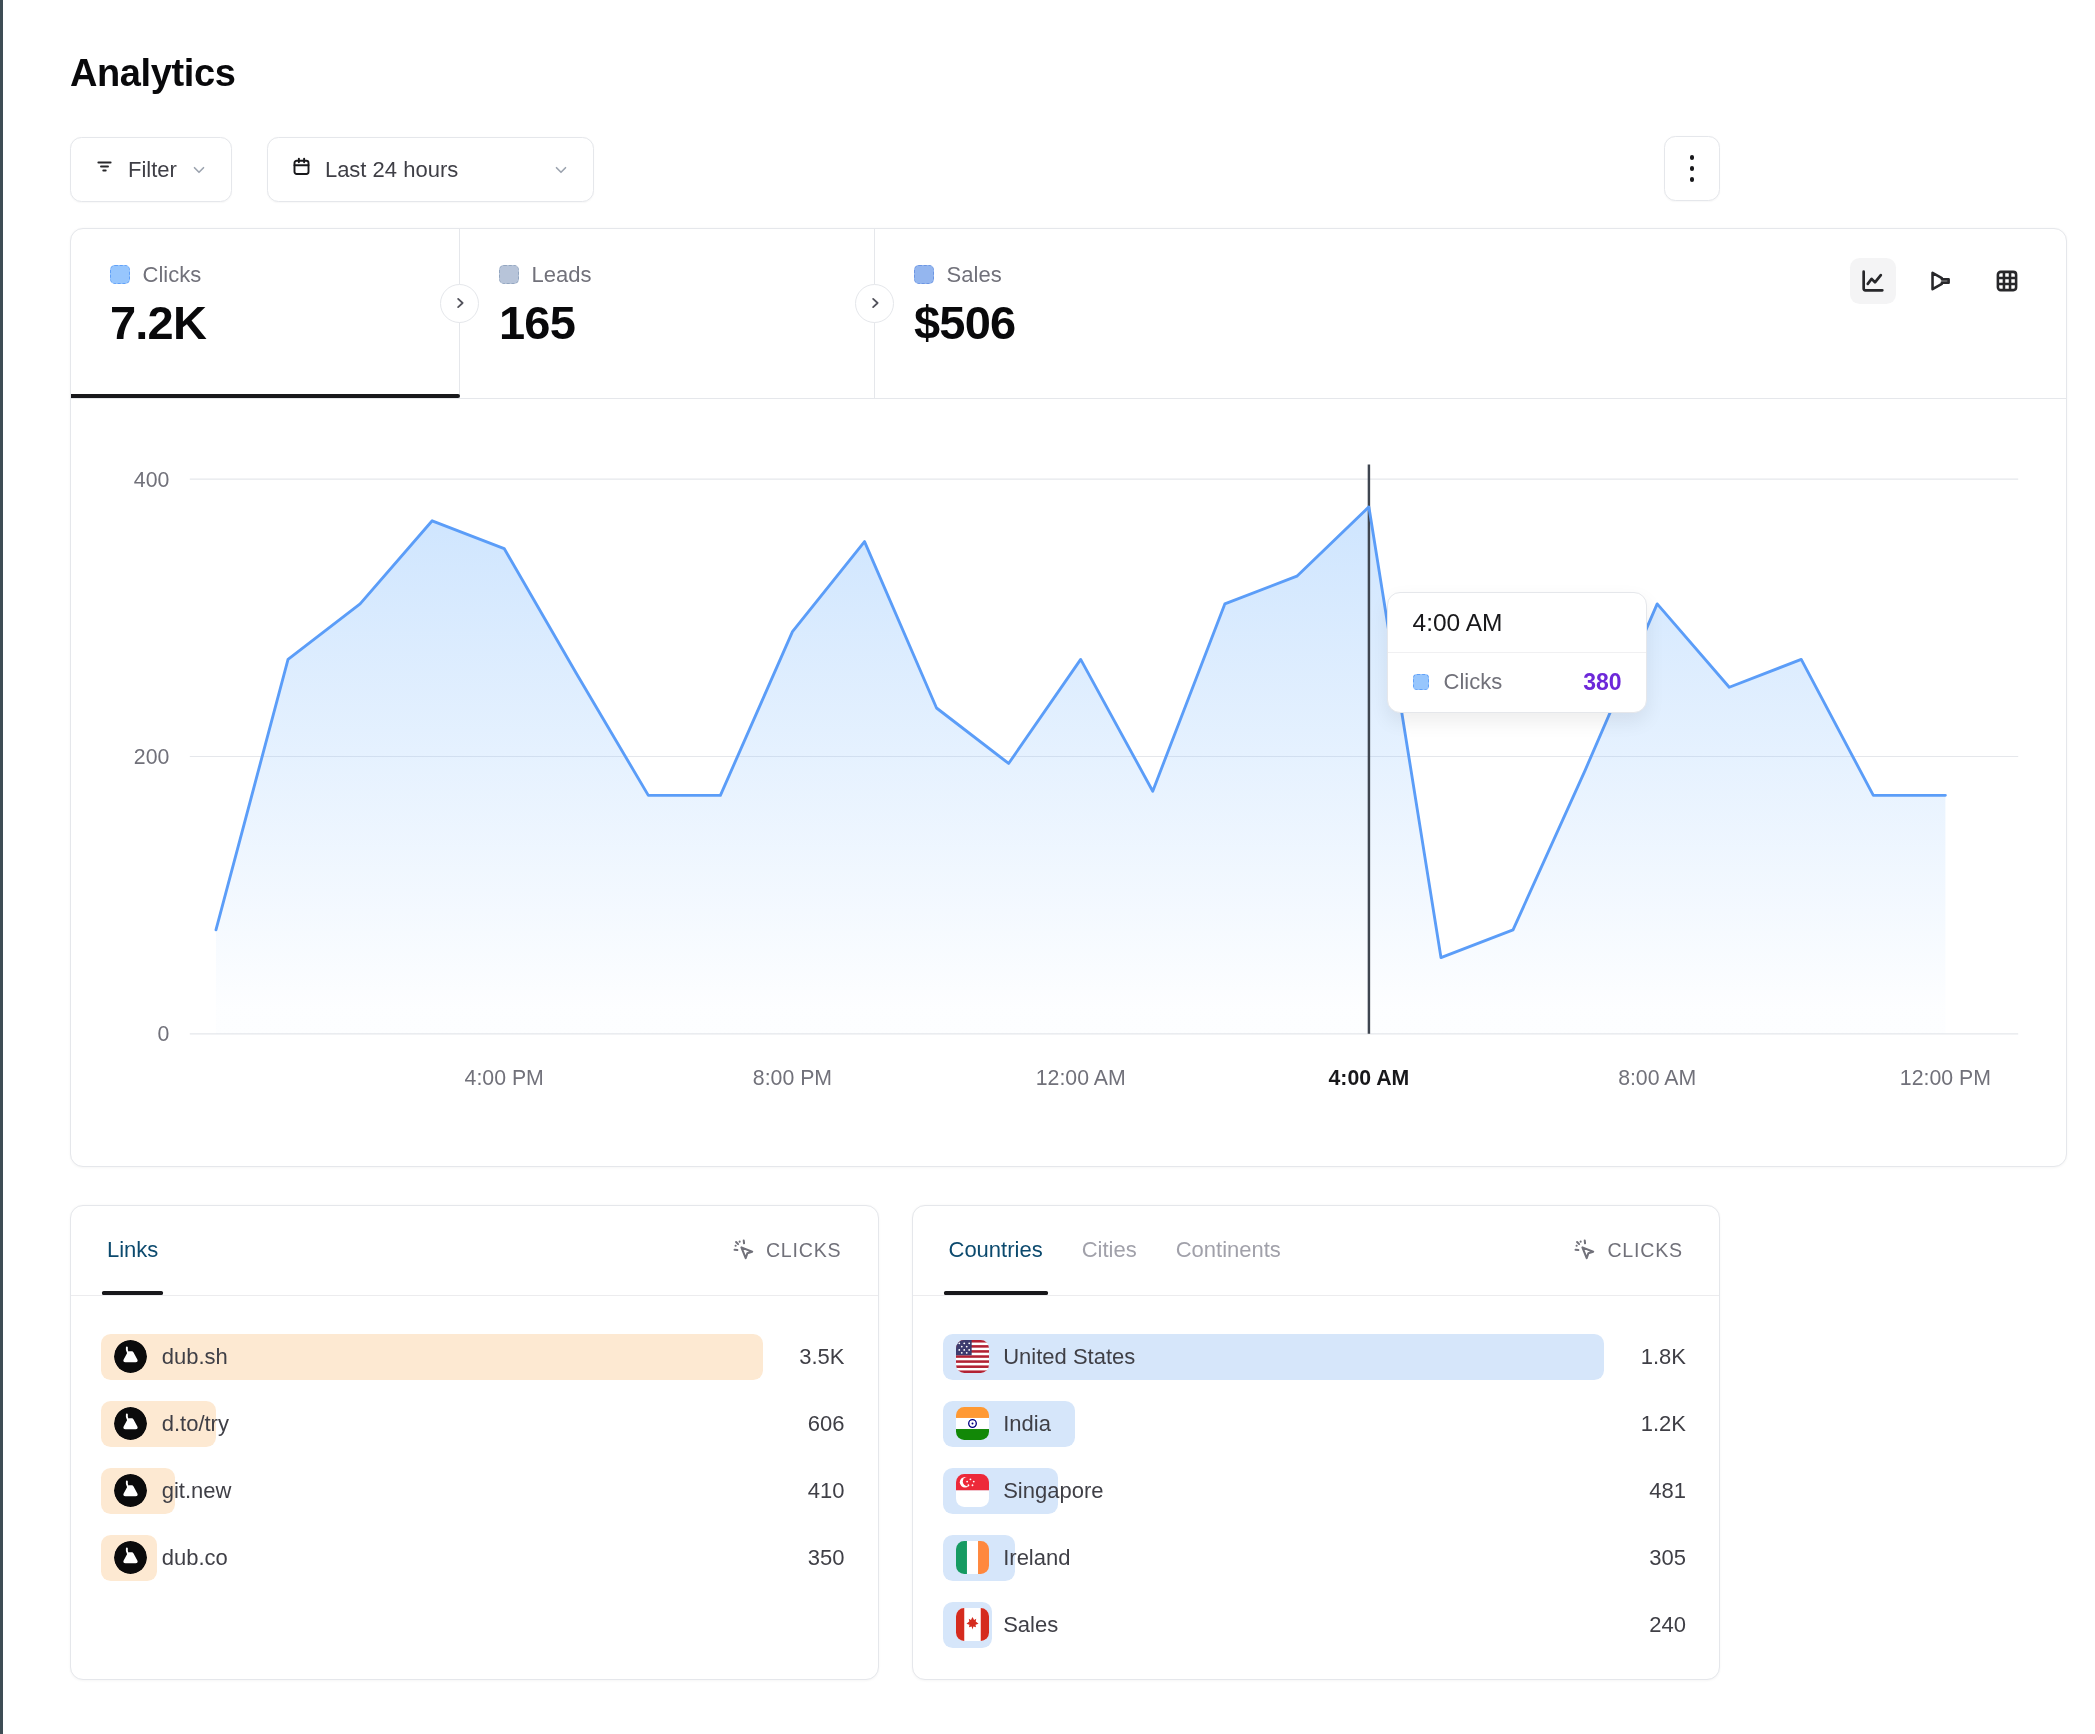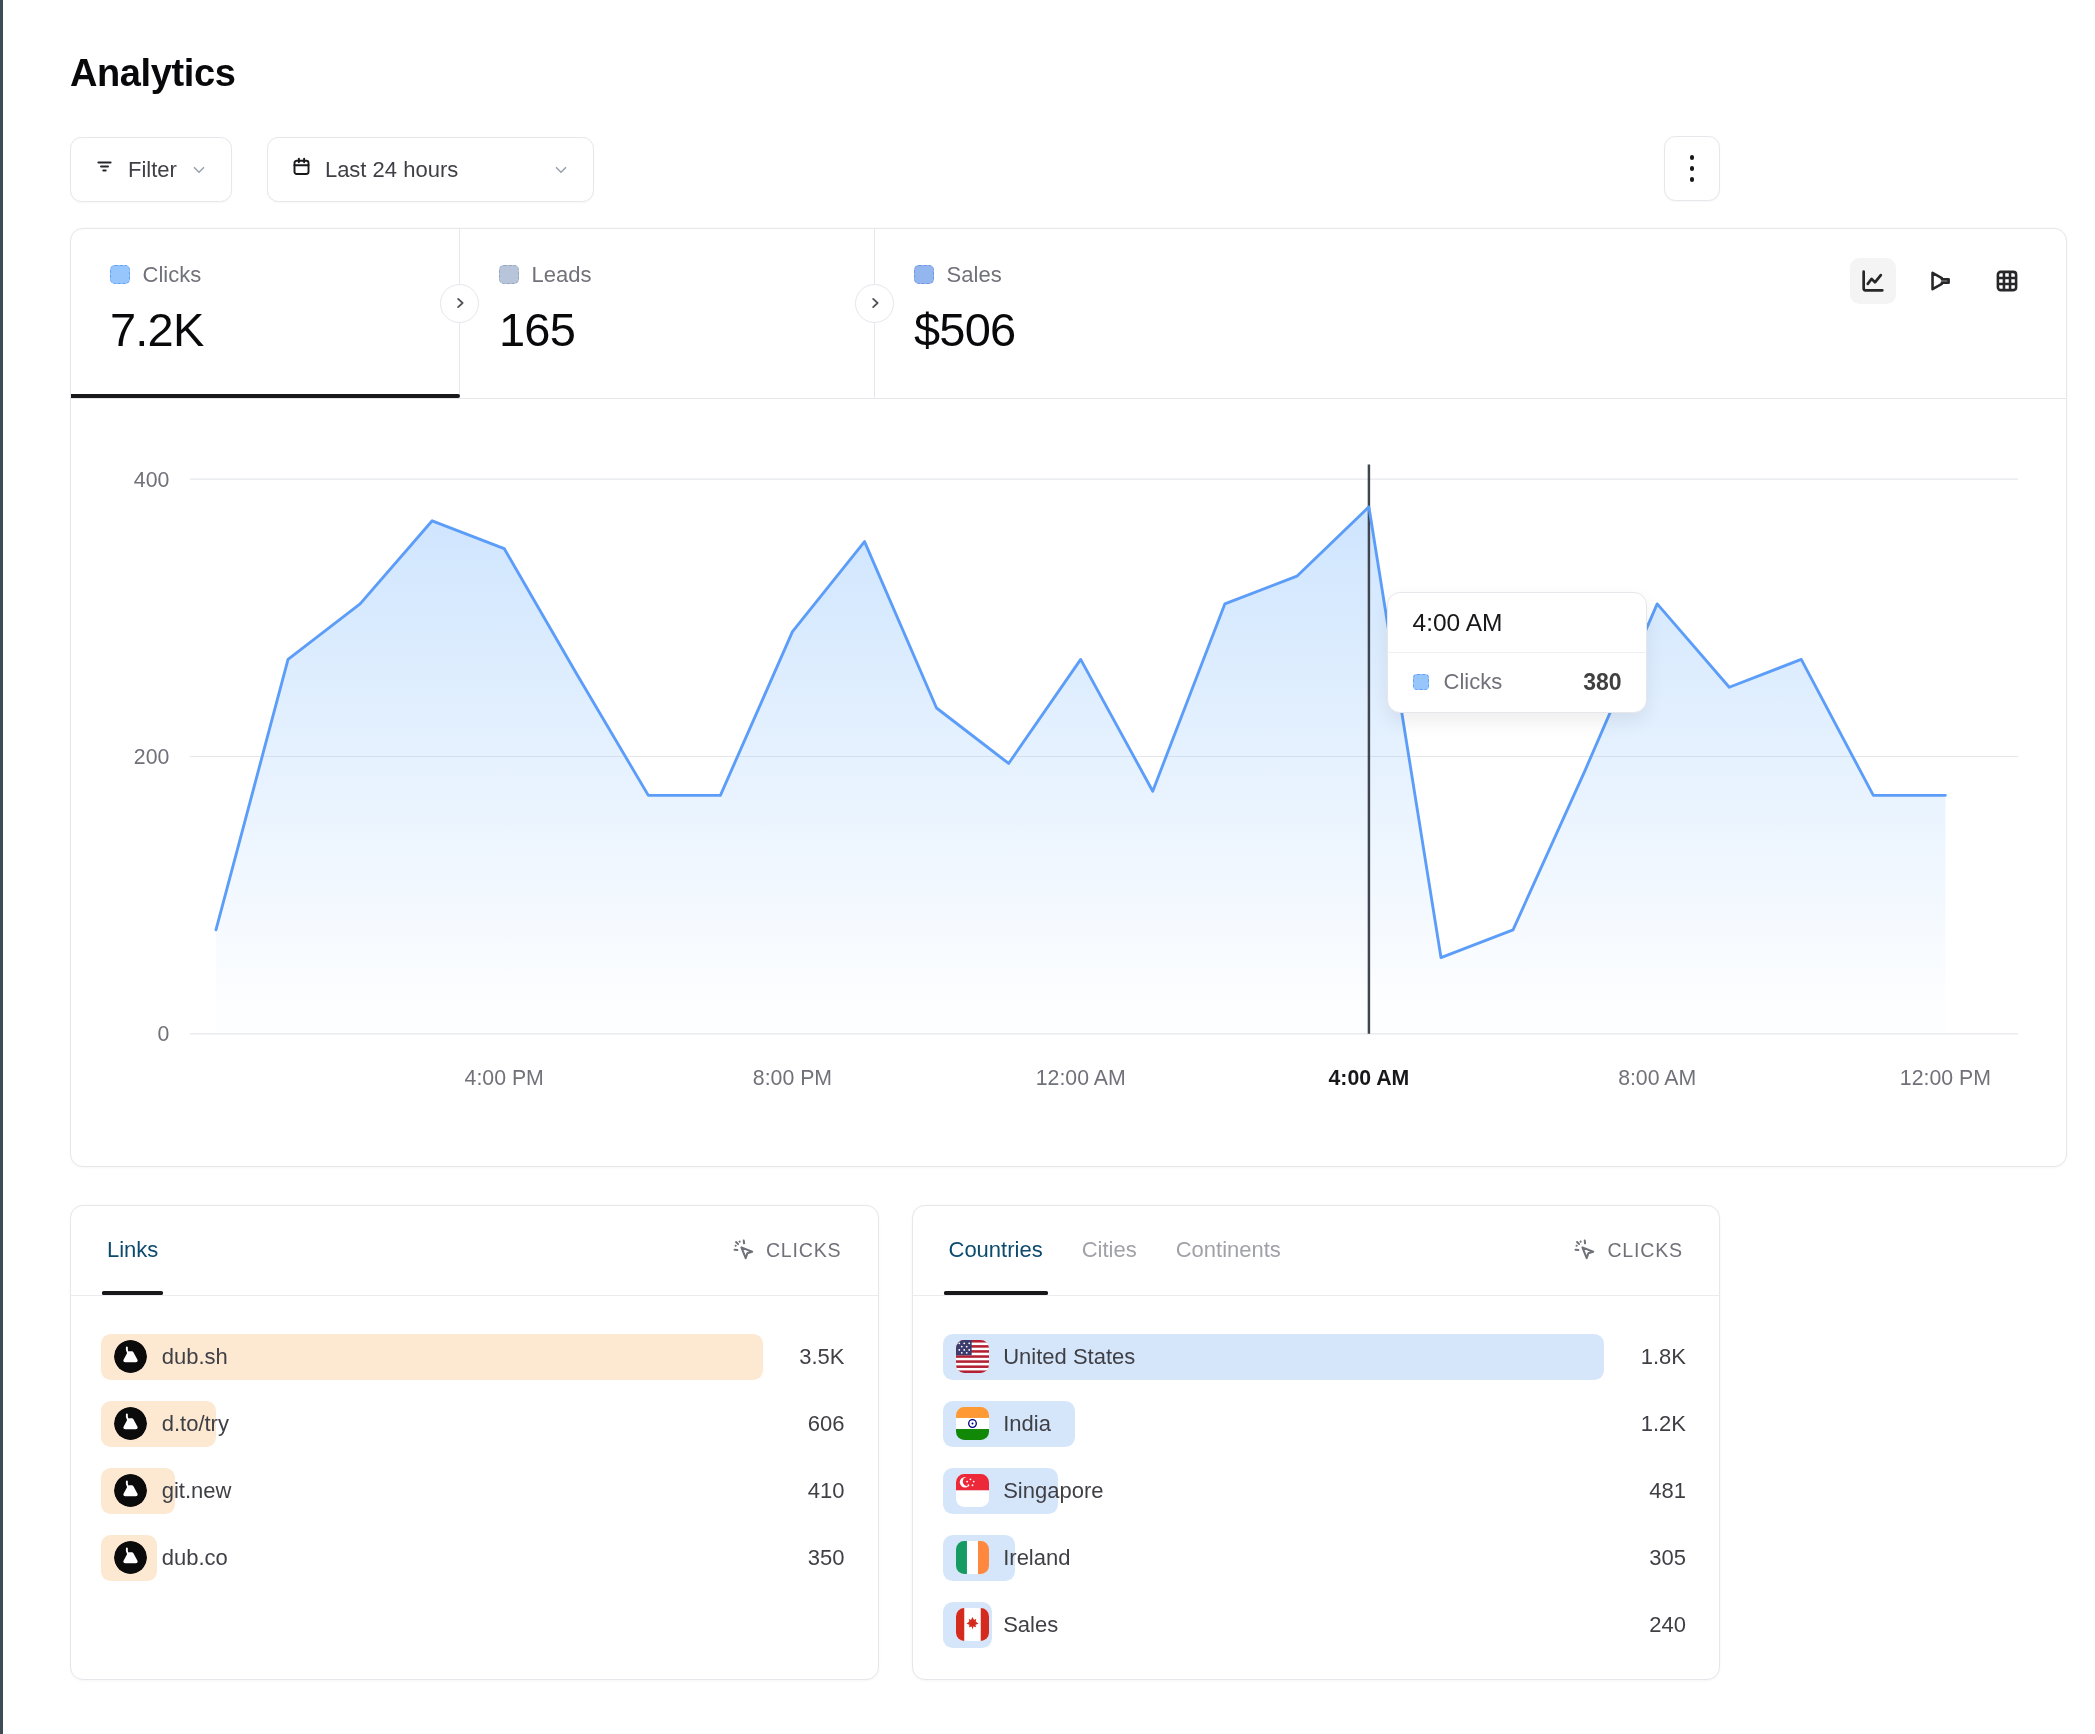--- a/index.html
+++ b/index.html
@@ -33,21 +33,21 @@
     border:1.2px solid #e5e7eb; border-radius:13px; background:#fff;
     box-shadow:0 0.8px 2.5px rgba(0,0,0,.04);
   }
   .stats-row { position:relative; height:170px; border-bottom:1.2px solid #e5e7eb; display:flex; }
   .stat { height:100%; padding:33px 0 0 39px; cursor:pointer; position:relative; }
   .stat-clicks { width:389px; border-right:1.2px solid #e5e7eb; }
   .stat-leads  { width:415px; border-right:1.2px solid #e5e7eb; }
   .stat-sales  { flex:1; }
   .stat-label { display:flex; align-items:center; gap:13px; font-size:22px; color:#71717a; }
   .swatch { width:19.6px; height:19.6px; border-radius:4.9px; border:1.6px dashed; }
-  .stat-value { margin-top:14px; font-size:47px; font-weight:400; letter-spacing:-0.8px; color:#09090b; }
+  .stat-value { margin-top:7px; font-size:47px; font-weight:700; letter-spacing:-0.8px; color:#09090b; }
   .active-underline { position:absolute; left:0; top:165px; width:389px; height:4.9px; background:#18181b; border-radius:0 2.5px 2.5px 0; }
   .divider-chev {
     position:absolute; width:39px; height:39px; border-radius:50%これ;
     border-radius:50%; background:#fff; border:1.2px solid #e5e7eb;
     display:flex; align-items:center; justify-content:center; top:55px; cursor:pointer; z-index:3;
   }
   .chev-1 { left:369px; } .chev-2 { left:784px; }
 
   .view-toggles { position:absolute; right:36px; top:29.5px; display:flex; gap:21px; }
   .view-toggle { width:46px; height:46px; border-radius:9.8px; display:flex; align-items:center; justify-content:center; cursor:pointer; color:#27272a; }
@@ -58,21 +58,21 @@
 
   .chart-tooltip {
     position:absolute; left:1316px; top:193px; width:260px;
     background:#fff; border:1.2px solid #e5e7eb; border-radius:13px;
     box-shadow:0 8.2px 19.6px rgba(0,0,0,.07); z-index:5;
   }
   .tt-head { padding:16.4px 24.5px 14.7px; font-size:24.5px; color:#18181b; border-bottom:1.2px solid #f0f0f2; }
   .tt-row { display:flex; align-items:center; padding:0 24.5px; height:59px; }
   .tt-swatch { width:16.4px; height:16.4px; border-radius:4.1px; background:#97c6fd; border:1.6px dashed #62a1f8; flex:none; }
   .tt-series { margin-left:14.7px; font-size:22px; color:#71717a; }
-  .tt-value { margin-left:auto; font-size:23px; font-weight:700; color:#404040; }
+  .tt-value { margin-left:auto; font-size:23px; font-weight:700; color:#6d28d9; }
 
   .panels { display:flex; gap:33px; margin-top:38px; }
   .panel {
     width:982px; height:475px; border:1.2px solid #e5e7eb; border-radius:13px; background:#fff;
     box-shadow:0 0.8px 2.5px rgba(0,0,0,.04); overflow:hidden;
   }
   .panel-head { height:90px; border-bottom:1.2px solid #ececee; display:flex; align-items:center; padding:0 36px; }
   .panel-tabs { display:flex; gap:39px; height:100%; }
   .ptab { display:flex; align-items:center; font-size:22px; font-weight:500; color:#a1a1aa; cursor:pointer; height:100%; position:relative; }
   .ptab.active { color:#0c4a6e; }

